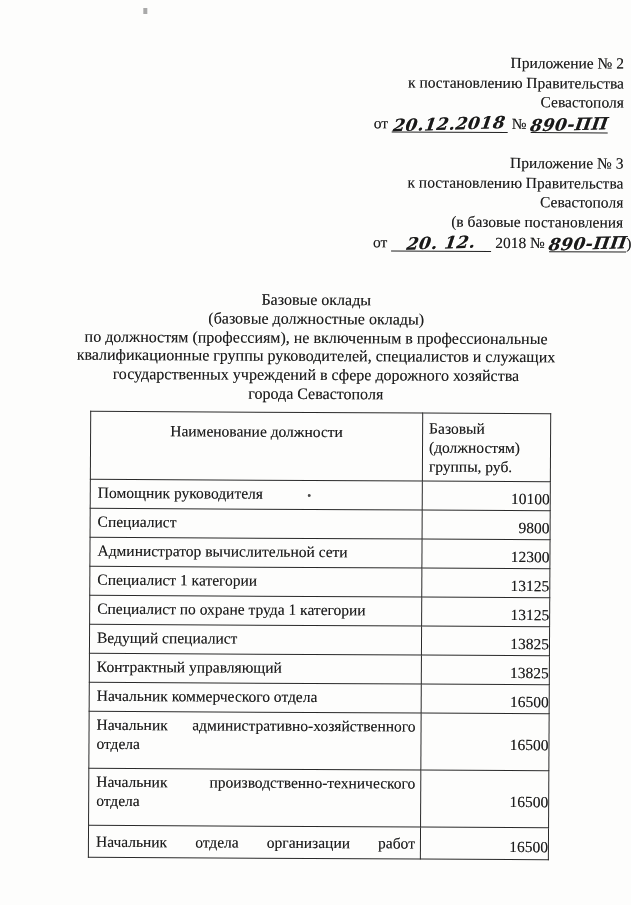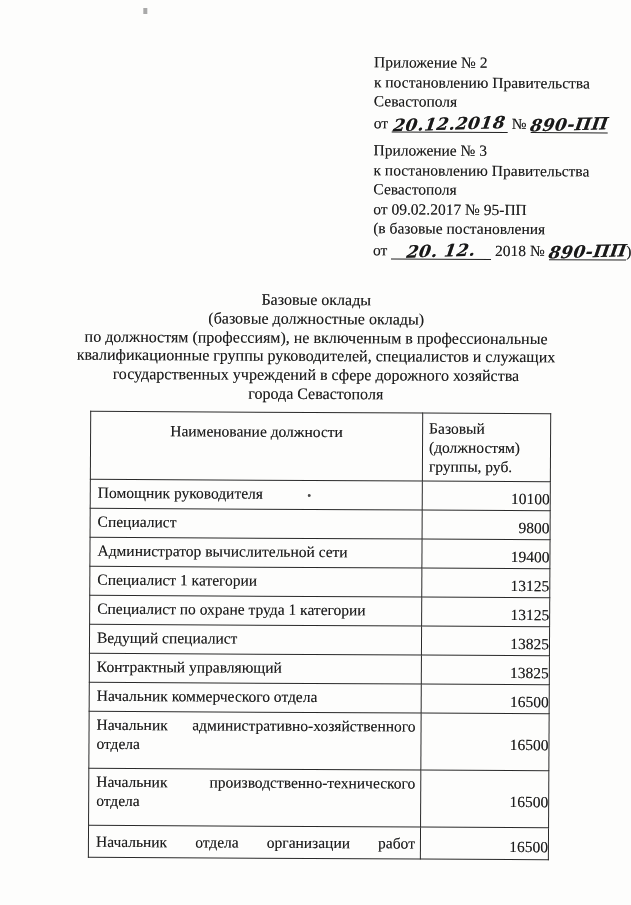--- a/index.html
+++ b/index.html
@@ -24,22 +24,22 @@
 
   
   .apx {
     position: absolute;
     left: 372px;
     width: 250px;
     font-size: 15.5px;
     line-height: 19.5px;
   }
   .apx2 { top: 52px; }
-  .apx3 { top: 140px; }
-  .tline { white-space: nowrap; }
+  .apx3 { top: 152px; }
+  .tline { white-space: nowrap; text-align: right; }
 
   .date-line { white-space: nowrap; margin-top: 2px; }
   .blank {
     display: inline-block;
     border-bottom: 1.6px solid #222;
     text-align: center;
     vertical-align: baseline;
     line-height: 17px;
   }
   .b-date1 { min-width: 116px; }
@@ -138,21 +138,20 @@
         <span>№</span>
         <span class="blank b-num1"><span class="hand">890-ПП</span></span>
       </div>
     </div>
 
     <div class="apx apx3">
       <div id="apx3-lines">
           <div class="tline">Приложение № 3</div>
           <div class="tline">к постановлению Правительства</div>
           <div class="tline">Севастополя</div>
-          <div class="tline">от 09.02.2017 № 95-ПП</div>
           <div class="tline">(в базовые постановления</div>
         </div>
       <div class="date-line">
         <span>от</span>
         <span class="blank b-date2"><span class="hand">20. 12.</span></span>
         <span>2018 №</span>
         <span class="blank b-num2"><span class="hand">890-ПП</span></span><span>)</span>
       </div>
     </div>
 
@@ -185,21 +184,21 @@
             <tr>
               <td class="pos">Помощник руководителя</td>
               <td class="val">10100</td>
             </tr>
             <tr>
               <td class="pos">Специалист</td>
               <td class="val">9800</td>
             </tr>
             <tr>
               <td class="pos">Администратор вычислительной сети</td>
-              <td class="val">19400</td>
+              <td class="val">12300</td>
             </tr>
             <tr>
               <td class="pos">Специалист 1 категории</td>
               <td class="val">13125</td>
             </tr>
             <tr>
               <td class="pos">Специалист по охране труда 1 категории</td>
               <td class="val">13125</td>
             </tr>
             <tr>

